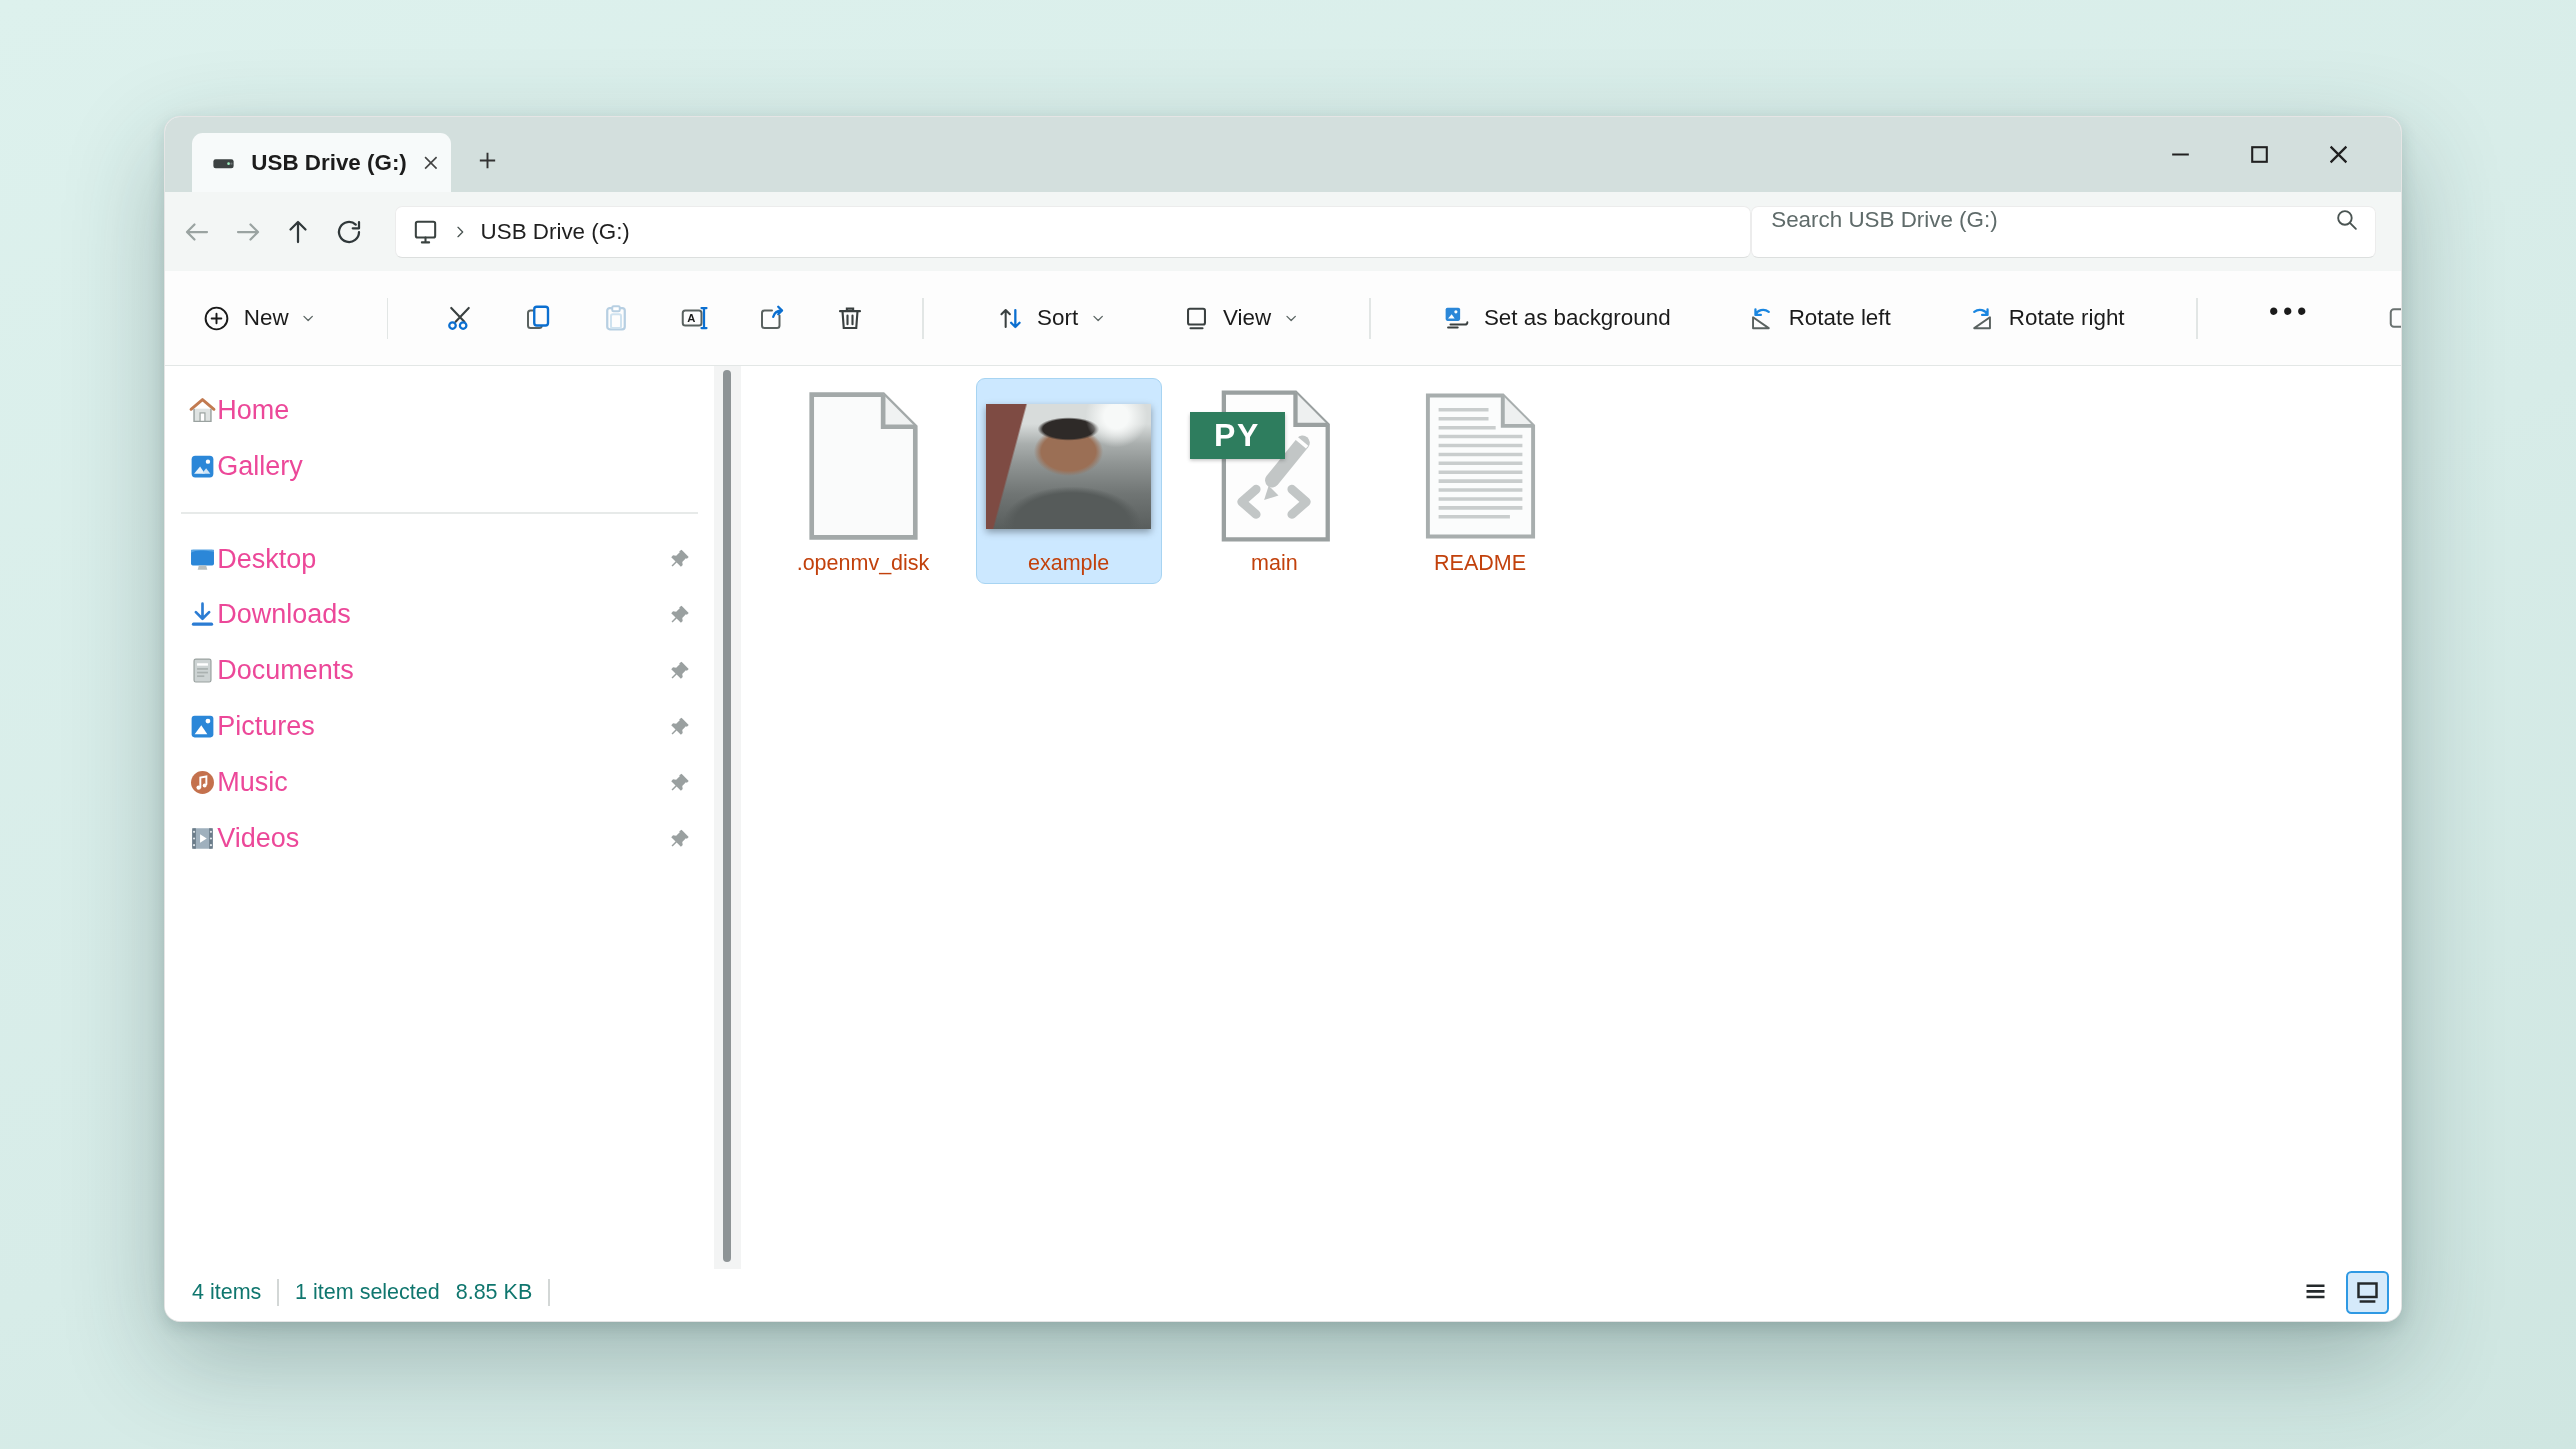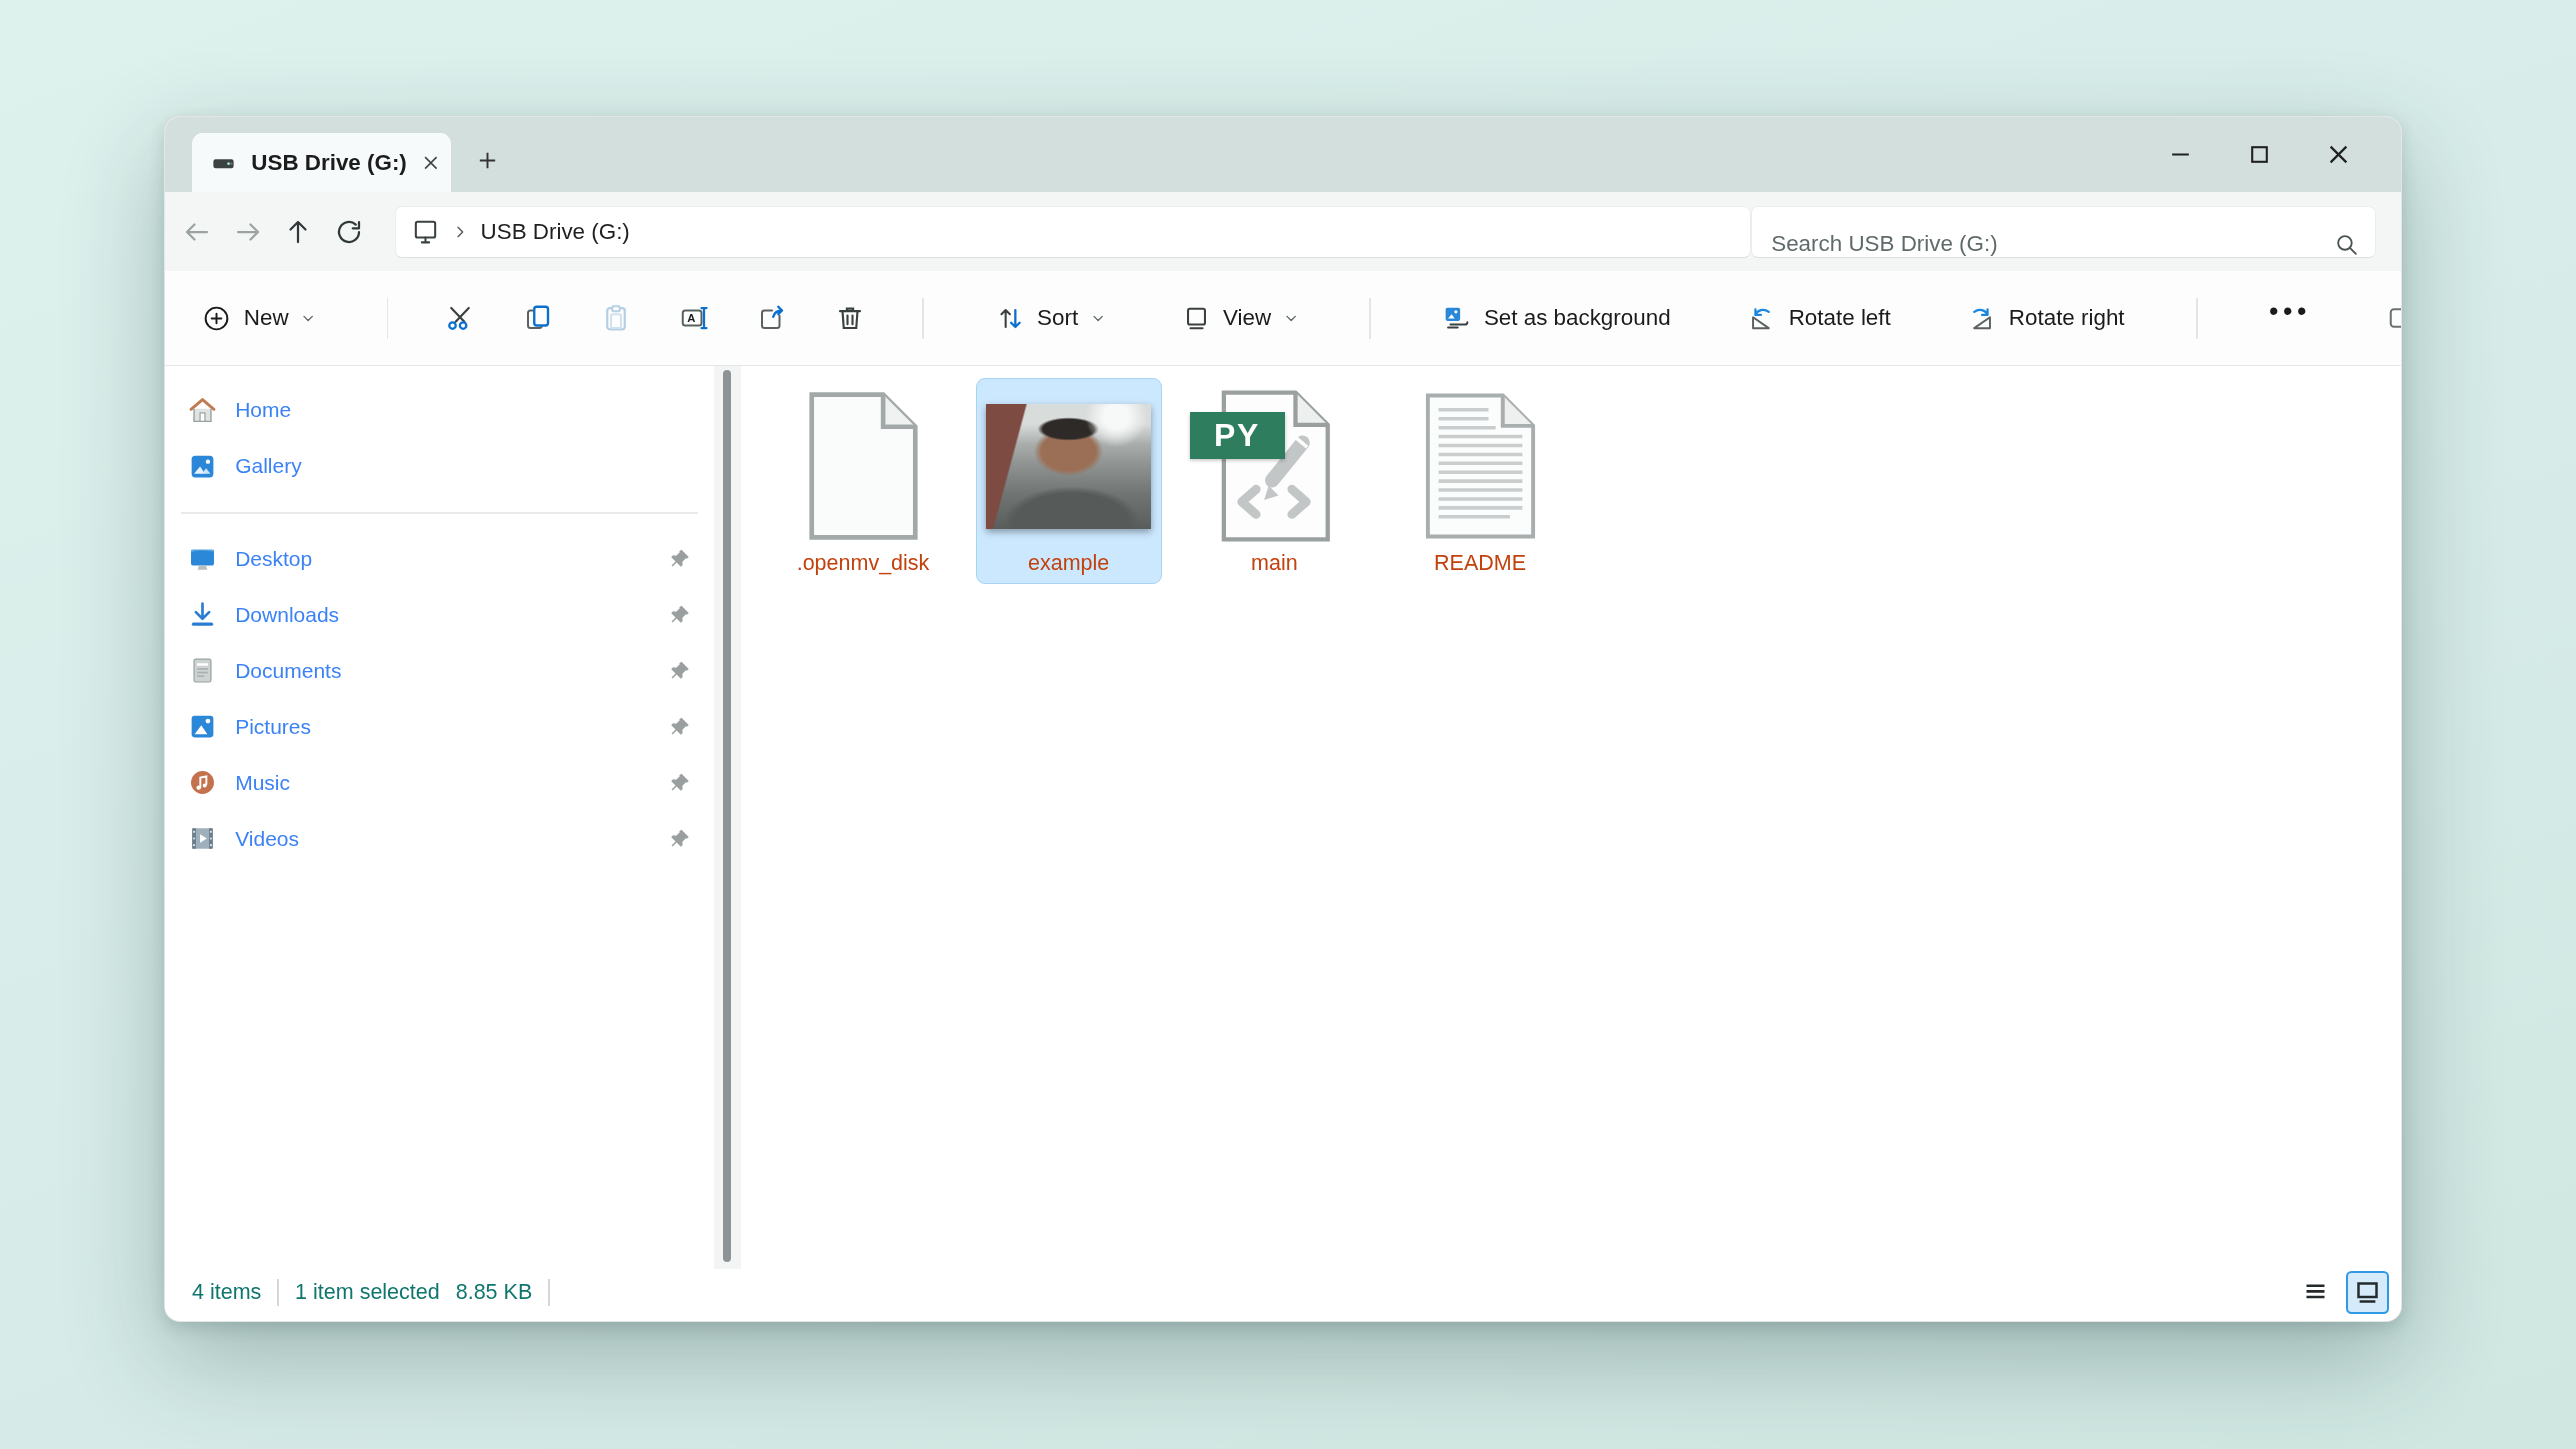--- a/index.html
+++ b/index.html
@@ -36,39 +36,39 @@
   .nav-btn { width:47px; height:47px; display:flex; align-items:center; justify-content:center;
     border-radius:7.2px; margin-right:3.6px; }
   .nav-btn.disabled { color:#9aa3a1; }
   .nav-btn.enabled { color:#30383a; }
   .addressbar { margin-left:19.7px; width:1361px; height:52px; background:#ffffff;
     border:0.9px solid #ececec; border-bottom-color:#dcdfde; border-radius:7.2px;
     display:flex; align-items:center; padding:0 14.3px; gap:12.5px; }
   .crumb-text { font-size:22.4px; color:#1f1f1f; }
   .searchbar { margin-left:auto; width:628px; height:52px; background:#ffffff;
     border:0.9px solid #ececec; border-bottom-color:#dcdfde; border-radius:7.2px;
-    display:flex; align-items:flex-end; padding:0 16px 0 19.7px; }
+    display:flex; align-items:flex-start; padding:0 16px 0 19.7px; }
   .searchbar input { flex:1; border:none; outline:none; background:transparent;
     font:22.4px "Liberation Sans",sans-serif; color:#333; }
   .searchbar input::placeholder { color:#5f6b6a; opacity:1; }
   
   .toolbar { height:95px; background:var(--toolbar-bg,#fdfdfd); flex:0 0 auto;
     display:flex; align-items:center; padding:0 23px; border-bottom:1.8px solid #e3e7e6;gap:48px; }
   .tb-btn { height:57px; display:flex; align-items:center; gap:12.5px; padding:0 14.3px;
     border-radius:7.2px; font-size:22.4px; color:#1b1b1b; white-space:nowrap; }
   .tb-icon-btn { width:59px; padding:0; justify-content:center; }
   .tb-divider { width:1.8px; height:41px; background:#e2e6e5; margin:0 9px; flex:0 0 auto; }
   .chev { color:#5c6664; }
   .more-dots { font-size:27px; letter-spacing:4.5px; color:#1b1b1b; padding-bottom:12.5px; }
   .details-btn { margin-left:auto; }
   
   .content { flex:1; min-height:0; display:flex; background:#ffffff; }
   .sidebar { width:549px; flex:0 0 auto; padding-top:16px; }
   .side-item { height:55px; margin:0.9px 10.7px; padding:0 12.5px 0 12.5px; border-radius:7.2px;
-    display:flex; align-items:center; gap:18px; font-size:21px; color:#3b82f6; }
+    display:flex; align-items:center; font-size:27px; color:#ec4899; }
   .side-item .pin { margin-left:auto; display:flex; }
   .side-divider { height:1.8px; background:#e7eae9; margin:18px 16px; }
   .side-scroll { width:27px; flex:0 0 auto; background:#f3f4f4; position:relative; }
   .side-scroll .thumb { position:absolute; left:9px; top:3.6px; bottom:7.2px; width:8px;
     background:#8e9496; border-radius:4.5px; }
   .main { flex:1; padding:11.6px 0 0 29px; }
   .files { display:flex; align-items:flex-start; gap:19.7px; }
   .tile { width:186px; height:206px; border-radius:9px; display:flex; flex-direction:column;
     align-items:center; padding-top:10.7px; border:1.8px solid transparent; }
   .tile.selected { background:var(--selection-bg,#cce8ff); border-color:var(--selection-border,#a7d4f2); }

